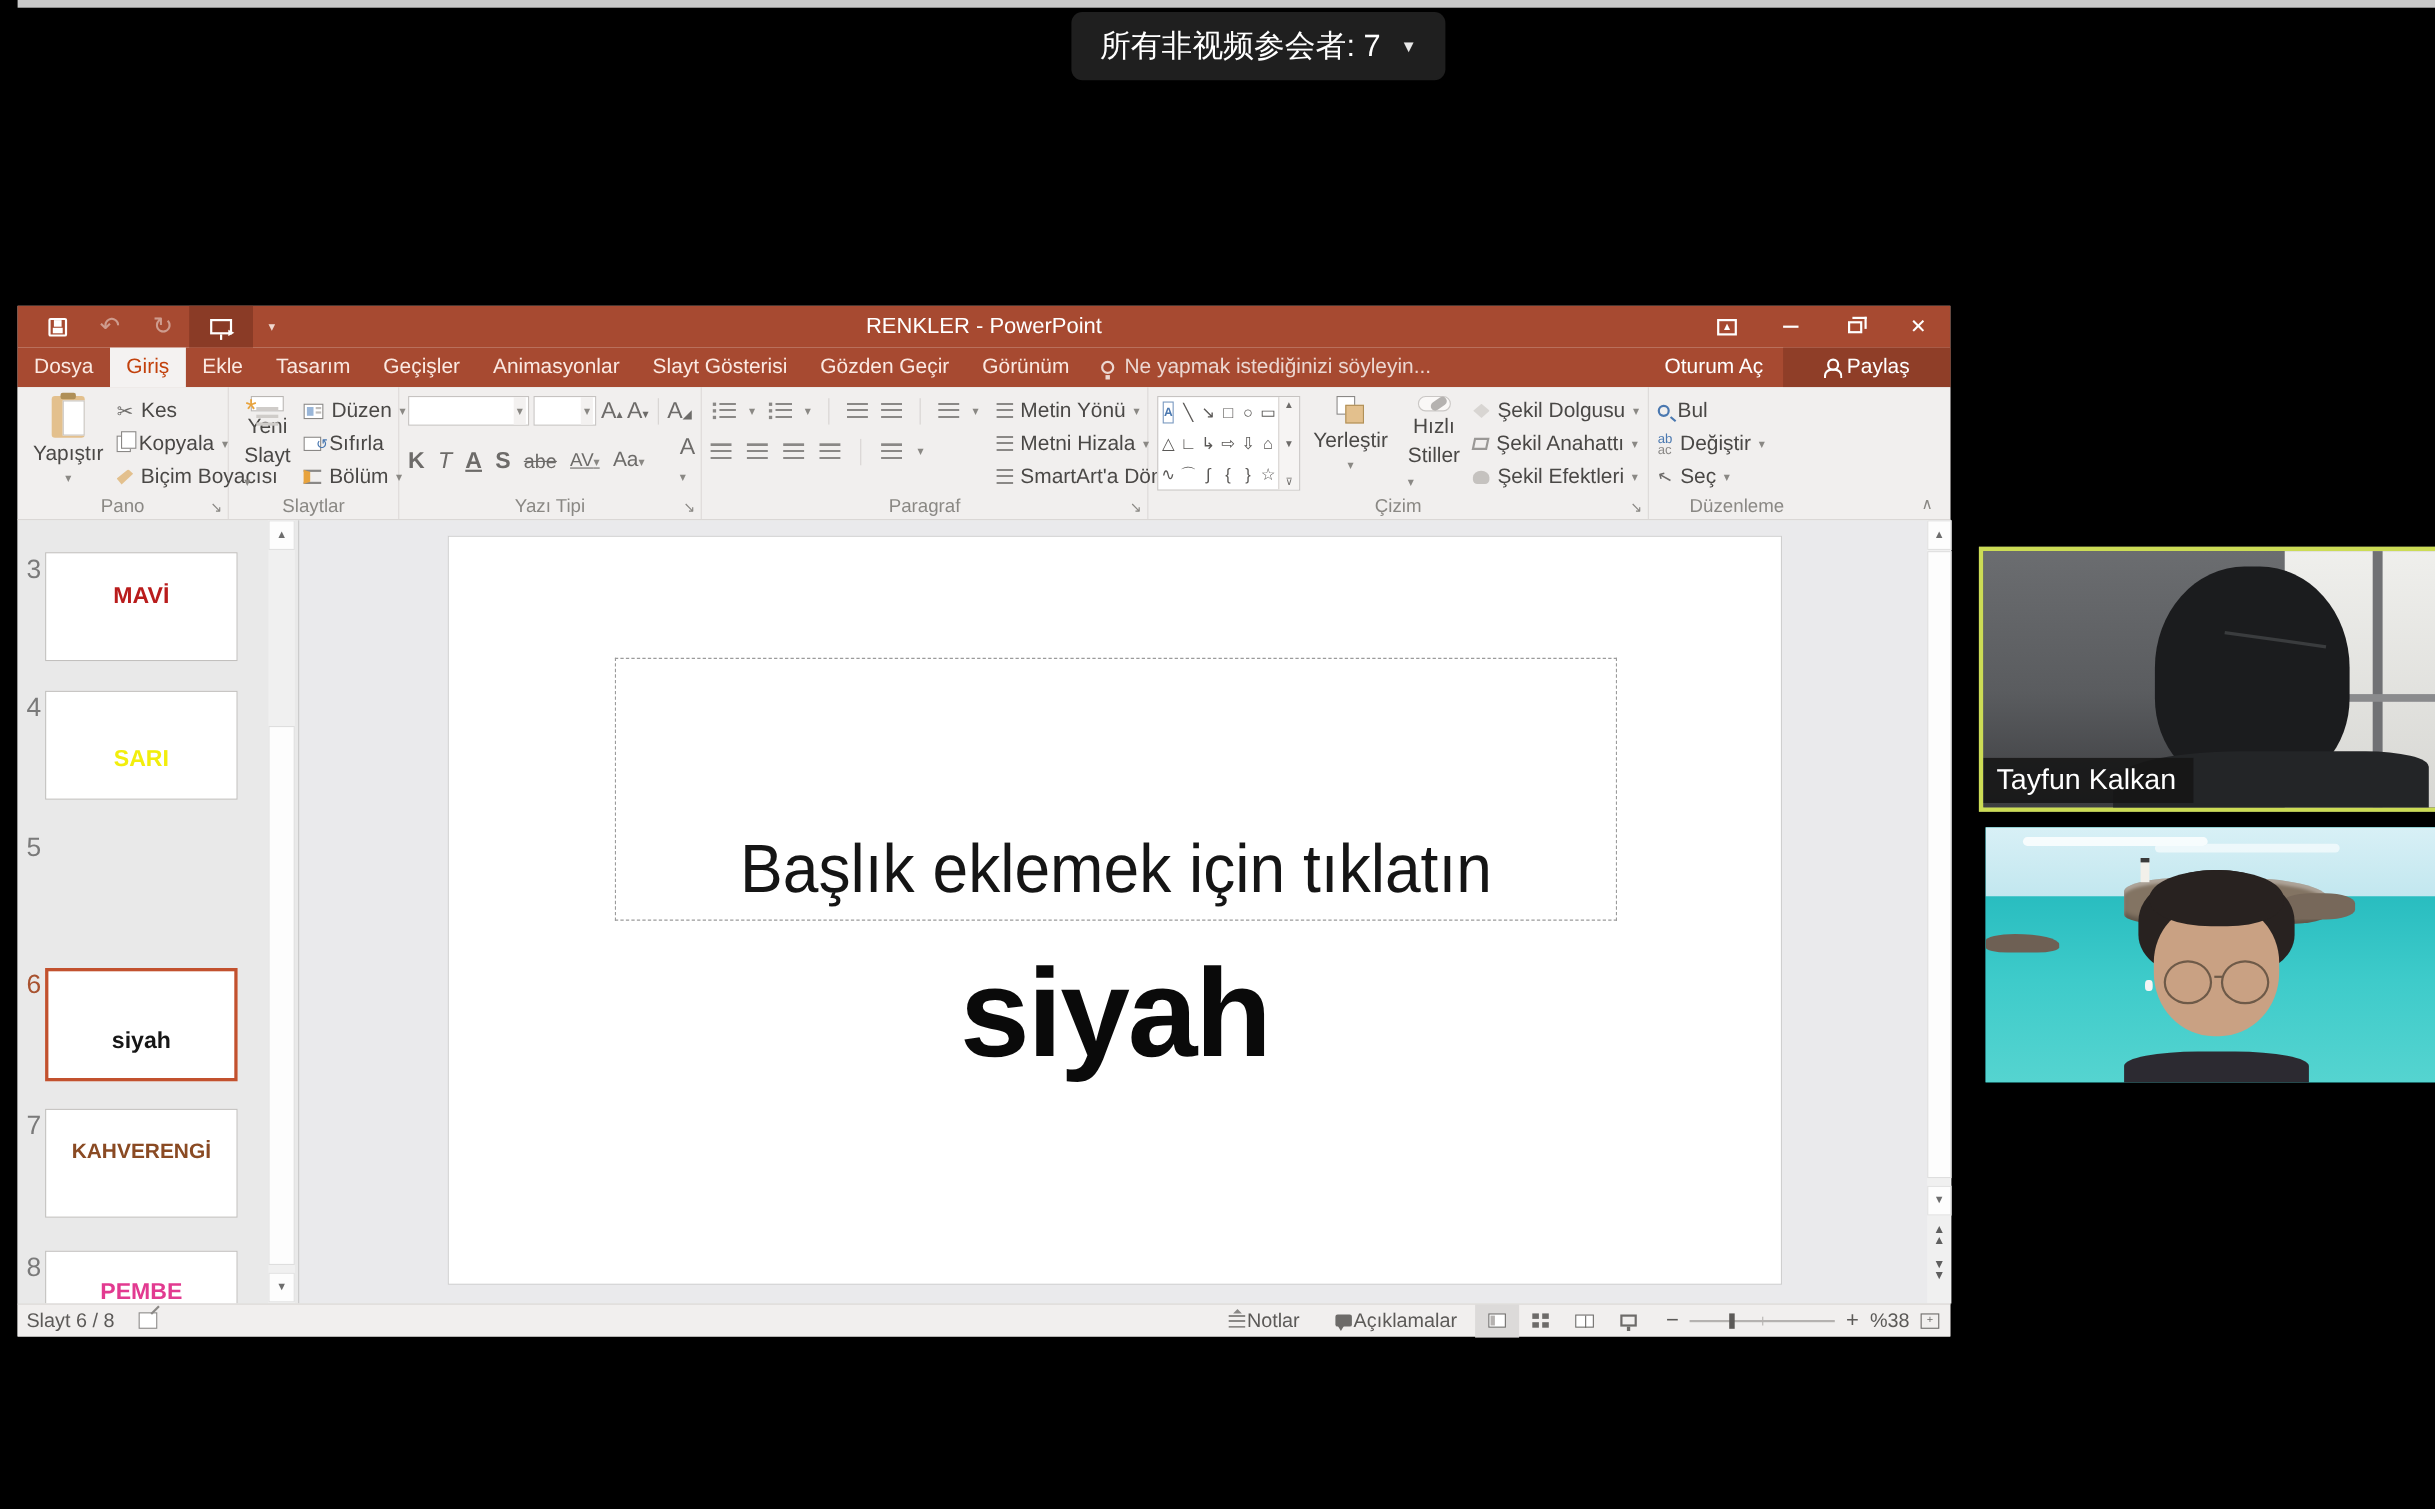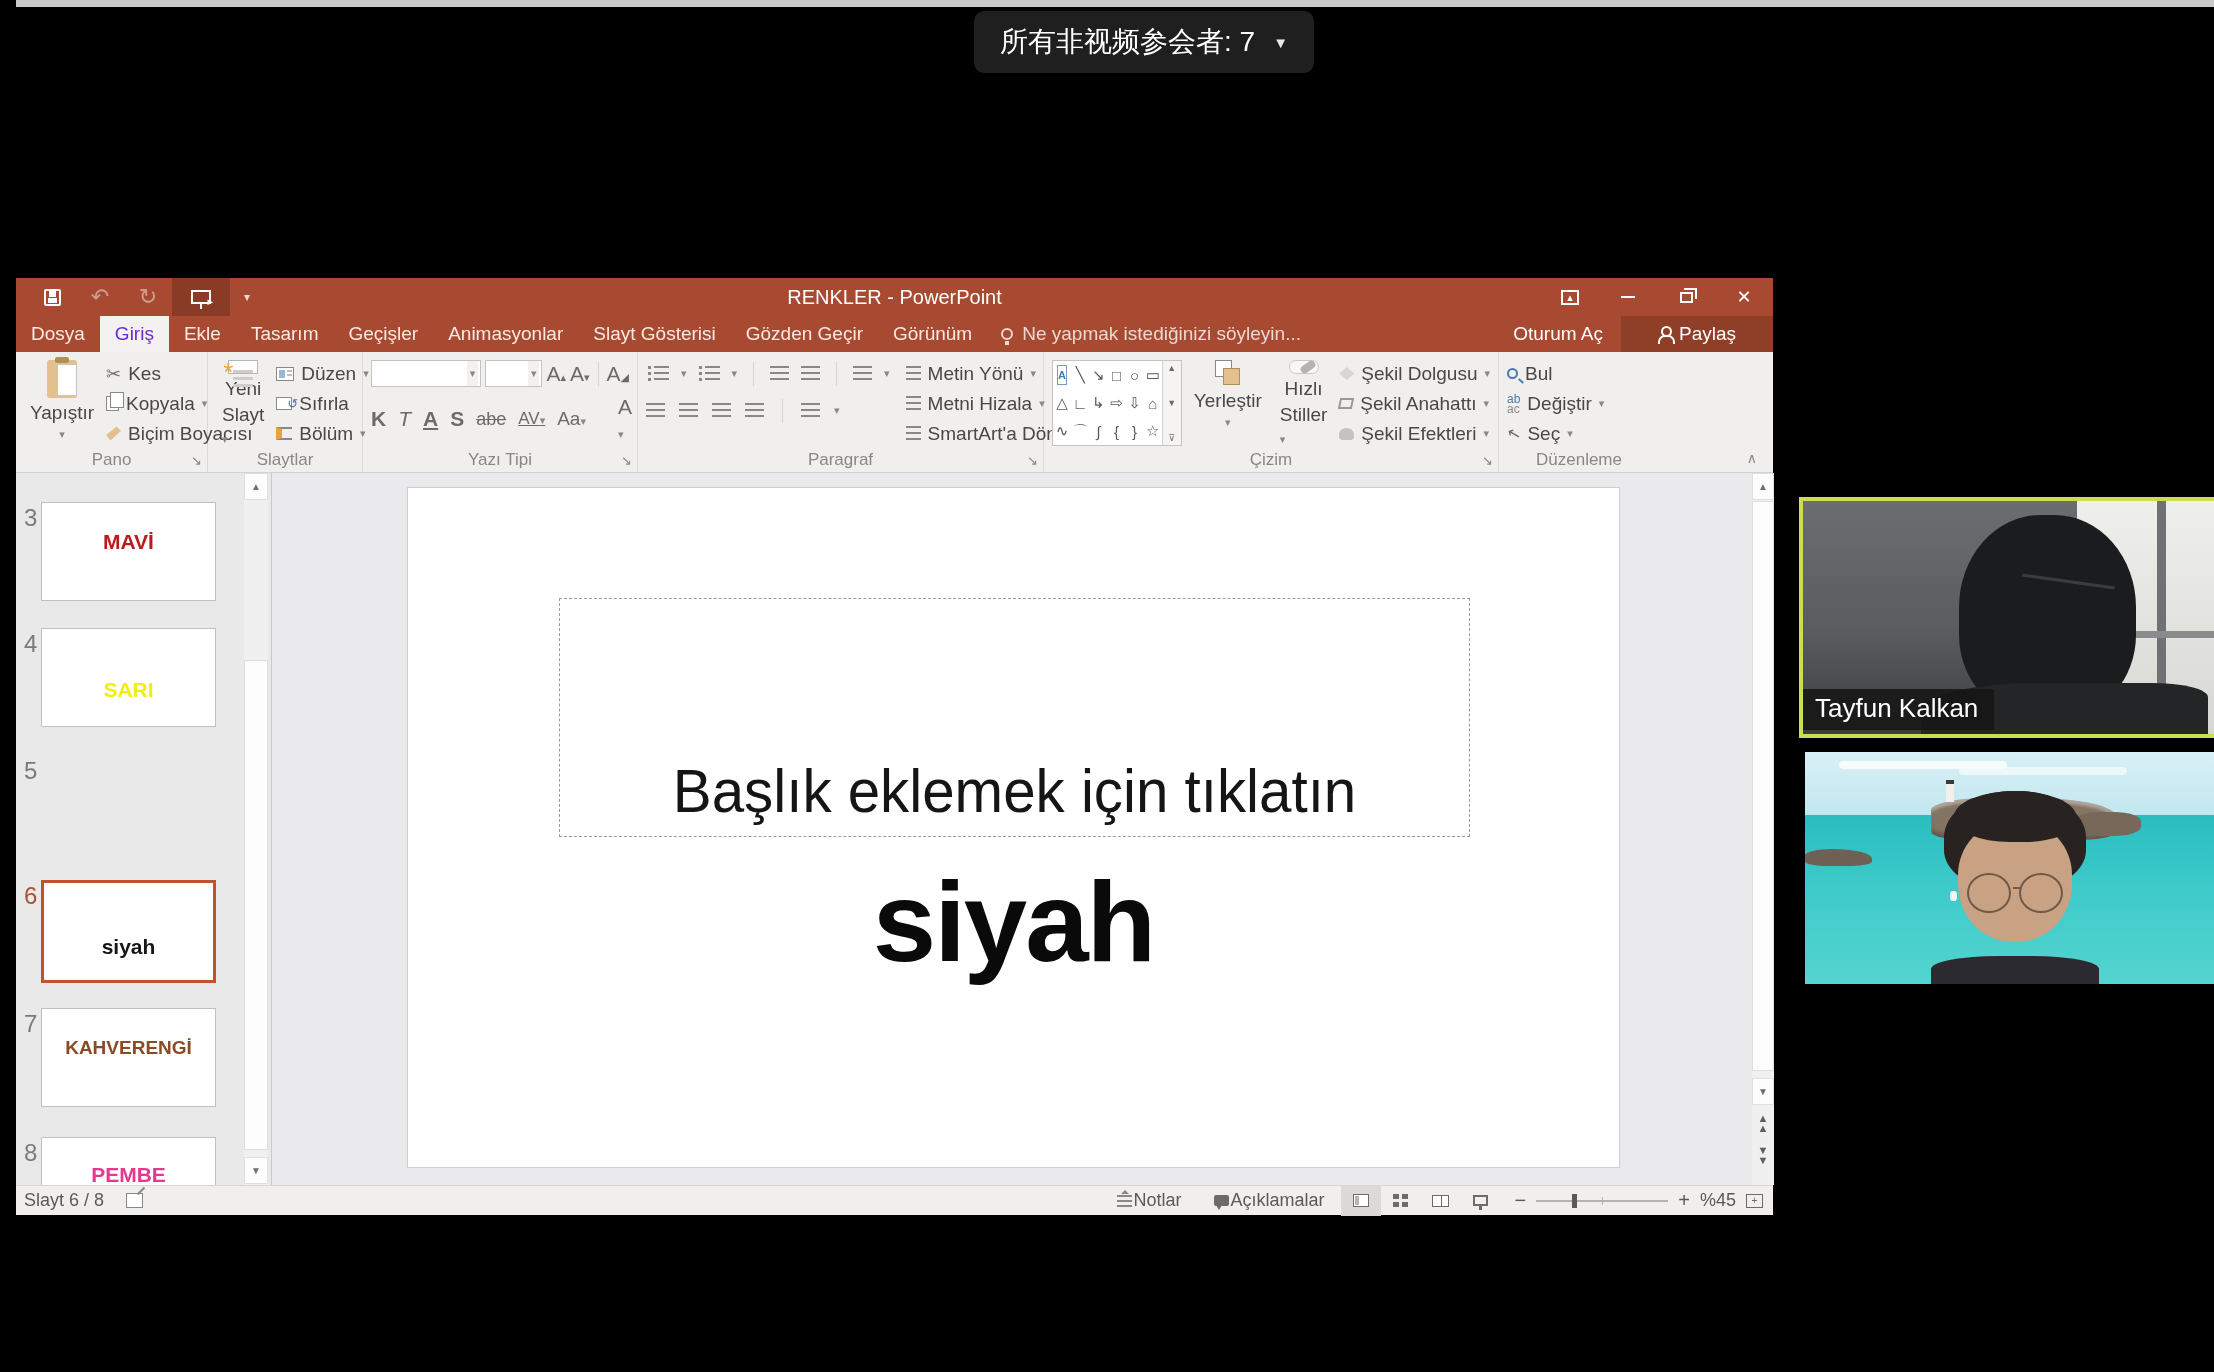--- a/index.html
+++ b/index.html
@@ -38,21 +38,21 @@
   .wc { width:58px; height:38px; display:flex; align-items:center; justify-content:center; color:#fff; font-size:18px; }
   .ic-ribopt { width:18px; height:15px; border:2px solid #fff; text-align:center; font-size:11px; line-height:11px; }
   .ic-min { width:14px; height:2px; background:#fff; }
   .ic-restore { width:13px; height:11px; border:2px solid #fff; position:relative; background:#a74a31; }
   .ic-restore::before { content:""; position:absolute; left:2px; top:-6px; width:11px; height:9px; border:2px solid #fff; border-bottom:none; border-left:none; }
 
   
   .menubar { position:absolute; left:0; top:38px; width:100%; height:36px; background:#a74a31;
     display:flex; align-items:stretch; color:#fbe9e2; font-size:19px; }
   .mtab { display:flex; align-items:center; padding:0 15px; }
-  .mtab.sel { background:#f4f2f1; color:#6d28d9; }
+  .mtab.sel { background:#f4f2f1; color:#c2410c; }
   .tellme { display:flex; align-items:center; gap:9px; margin-left:14px; color:rgba(255,255,255,.78); }
   .ic-bulb { width:12px; height:12px; border:2px solid rgba(255,255,255,.78); border-radius:50%; position:relative; }
   .ic-bulb::after { content:""; position:absolute; left:2px; top:11px; width:4px; height:4px; background:rgba(255,255,255,.78); }
   .menu-right { margin-left:auto; display:flex; align-items:stretch; }
   .signin { display:flex; align-items:center; padding:0 18px; color:#fff; }
   .share { display:flex; align-items:center; gap:9px; padding:0 37px; background:#8f3e28; color:#fff; }
   .ic-person { width:12px; height:12px; position:relative; }
   .ic-person::before { content:""; position:absolute; left:3px; top:-2px; width:7px; height:7px; border:2px solid #fff; border-radius:50%; }
   .ic-person::after { content:""; position:absolute; left:0; top:7px; width:13px; height:7px; border:2px solid #fff; border-bottom:none; border-radius:7px 7px 0 0; }
 
@@ -551,21 +551,21 @@
       <div class="viewbtn">
           <span class="ic-vshow"></span>
         </div>
       <div class="zoomctl">
         <span class="zminus">−</span>
         <div class="ztrack">
             <div class="ztick"></div>
             <div class="zthumb"></div>
           </div>
         <span class="zplus">+</span>
-        <span>%45</span>
+        <span>%38</span>
         <span class="ic-fit">+</span>
       </div>
     </div>
   </div>
 </div>
 
 <div class="abs" id="video1">
   <div class="v1-wall"></div>
   <div class="v1-window"></div>
   <div class="v1-mullion-v"></div>

